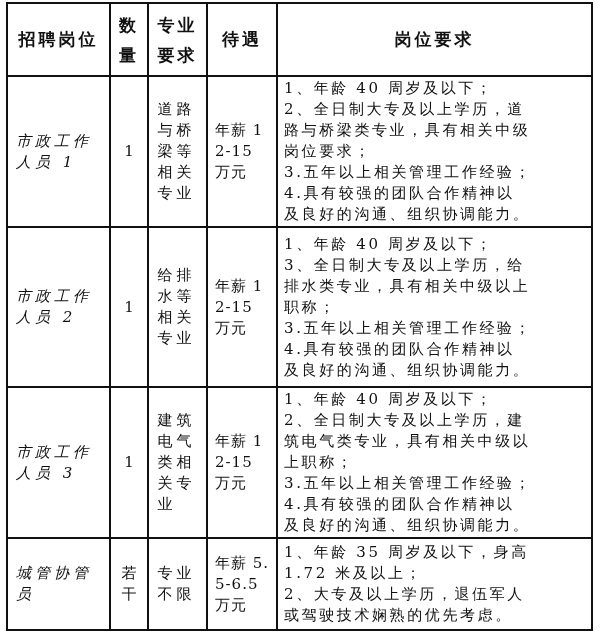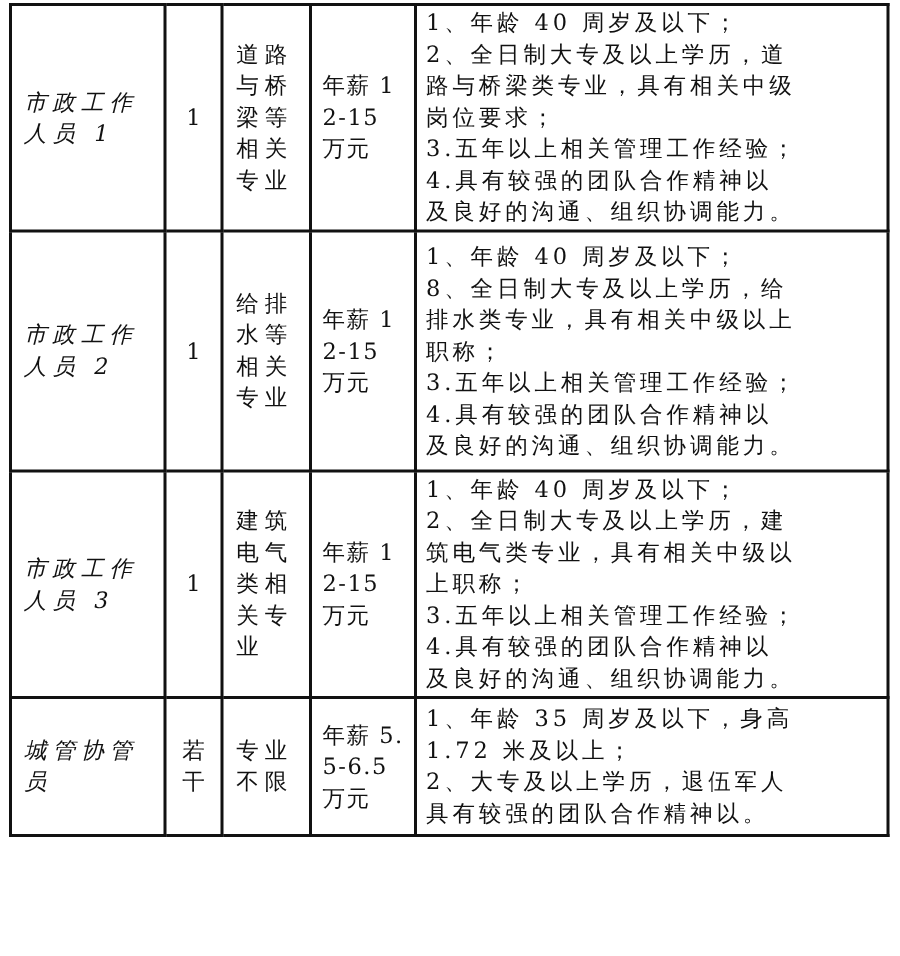--- a/index.html
+++ b/index.html
@@ -31,20 +31,33 @@
 
 <table class="jobs">
   <colgroup>
     <col class="c-pos">
       <col class="c-cnt">
       <col class="c-maj">
       <col class="c-pay">
       <col>
   </colgroup>
   <tbody>
+      <tr class="hdr-row">
+    <th>招聘岗位</th>
+    <th class="hdr-stack">
+      <span>数</span>
+      <span>量</span>
+    </th>
+    <th class="hdr-stack">
+      <span>专业</span>
+      <span>要求</span>
+    </th>
+    <th>待遇</th>
+    <th>岗位要求</th>
+  </tr>
 
   <tr class="r1">
     <td class="pos">市政工作人员 1</td>
     <td class="cnt">1</td>
     <td class="maj">
           <div class="maj-text">道路与桥梁等相关专业</div>
         </td>
     <td class="pay">
           <div class="pay-text">年薪 12-15 万元</div>
         </td>
@@ -63,21 +76,21 @@
     <td class="pos">市政工作人员 2</td>
     <td class="cnt">1</td>
     <td class="maj">
           <div class="maj-text">给排水等相关专业</div>
         </td>
     <td class="pay">
           <div class="pay-text">年薪 12-15 万元</div>
         </td>
     <td class="req">
       <span class="req-line">1、年龄 40 周岁及以下；</span>
-      <span class="req-line">8、全日制大专及以上学历，给</span>
+      <span class="req-line">3、全日制大专及以上学历，给</span>
       <span class="req-line">排水类专业，具有相关中级以上</span>
       <span class="req-line">职称；</span>
       <span class="req-line">3.五年以上相关管理工作经验；</span>
       <span class="req-line">4.具有较强的团队合作精神以</span>
       <span class="req-line">及良好的沟通、组织协调能力。</span>
     </td>
   </tr>
 
   <tr class="r3">
     <td class="pos">市政工作人员 3</td>
@@ -107,17 +120,17 @@
     <td class="maj">
           <div class="maj-text">专业不限</div>
         </td>
     <td class="pay">
           <div class="pay-text">年薪 5.5-6.5 万元</div>
         </td>
     <td class="req">
       <span class="req-line">1、年龄 35 周岁及以下，身高</span>
       <span class="req-line">1.72 米及以上；</span>
       <span class="req-line">2、大专及以上学历，退伍军人</span>
-      <span class="req-line">具有较强的团队合作精神以。</span>
+      <span class="req-line">或驾驶技术娴熟的优先考虑。</span>
     </td>
   </tr>
 </tbody>
   </table>
 
 </body></html>

